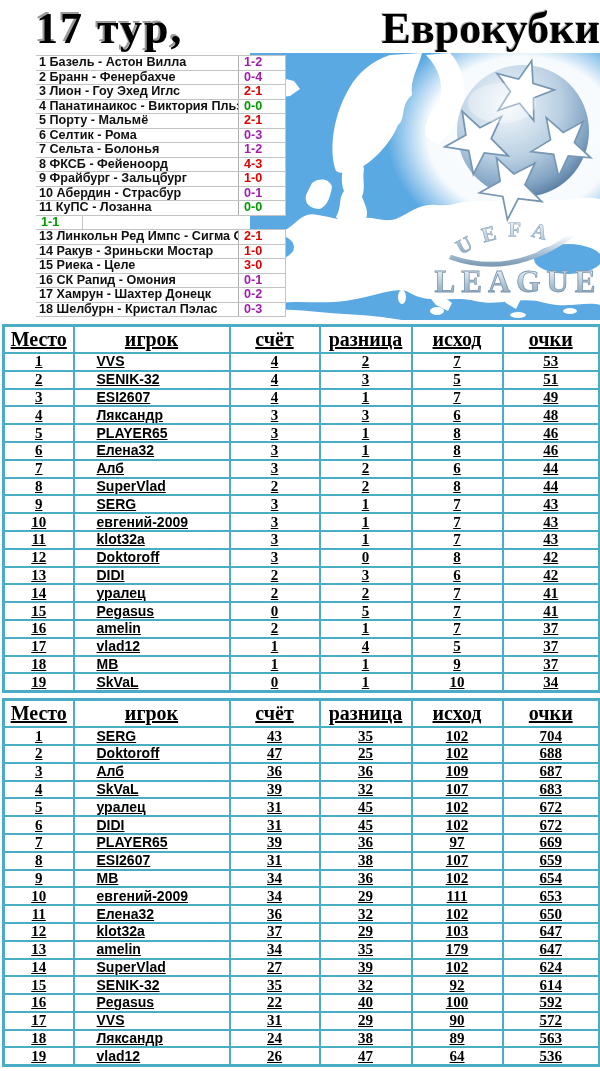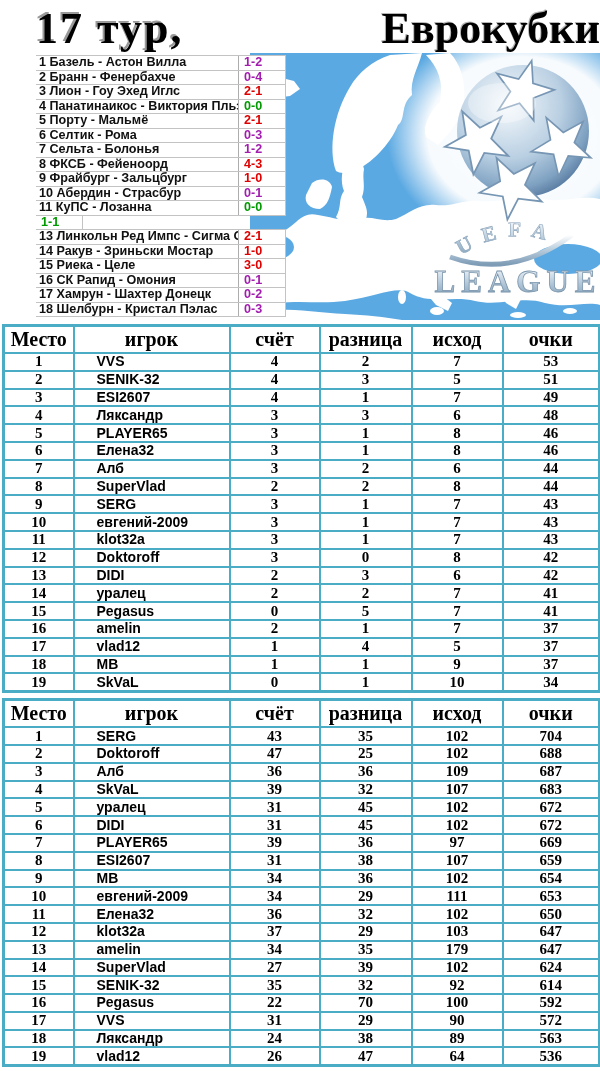--- a/index.html
+++ b/index.html
@@ -33,21 +33,21 @@
   }
   .m-score{
     width:47px;box-sizing:border-box;background:#fff;border-right:1px solid #c3c3c3;
     padding-left:5px;
   }
   .m-score.home_win{color:#e00000;}
   .m-score.draw{color:#009a00;}
   .m-score.away_win{color:#a21caf;}
   
   .standings{
-    border-collapse:collapse;margin:4px 0 0 2px;table-layout:fixed;width:596px;
+    border-collapse:collapse;margin:4px 0 0 2px;table-layout:fixed;width:596px;text-decoration:underline;
   }
   .standings + .standings{margin-top:5px;}
   .standings th,.standings td{
     border:2px solid #4BACC6;padding:0;background:#fff;color:#000;
   }
   .standings{border:3px solid #4BACC6;}
   .standings th{
     font-family:"Liberation Serif",serif;font-size:20px;font-weight:bold;height:25px;
     text-align:center;
   }
@@ -530,21 +530,21 @@
         <td class="player">SENIK-32</td>
         <td class="num">35</td>
         <td class="num">32</td>
         <td class="num">92</td>
         <td class="num">614</td>
       </tr>
       <tr>
         <td class="num">16</td>
         <td class="player">Pegasus</td>
         <td class="num">22</td>
-        <td class="num">70</td>
+        <td class="num">40</td>
         <td class="num">100</td>
         <td class="num">592</td>
       </tr>
       <tr>
         <td class="num">17</td>
         <td class="player">VVS</td>
         <td class="num">31</td>
         <td class="num">29</td>
         <td class="num">90</td>
         <td class="num">572</td>

